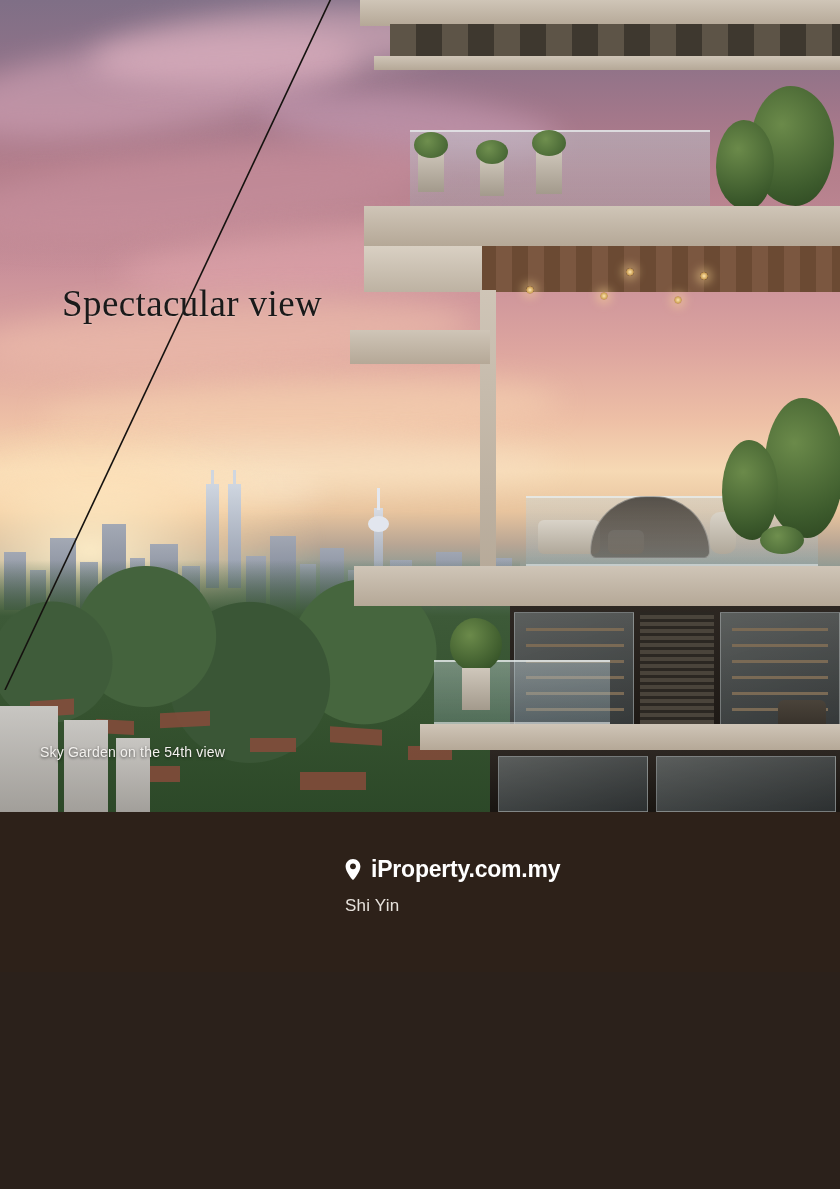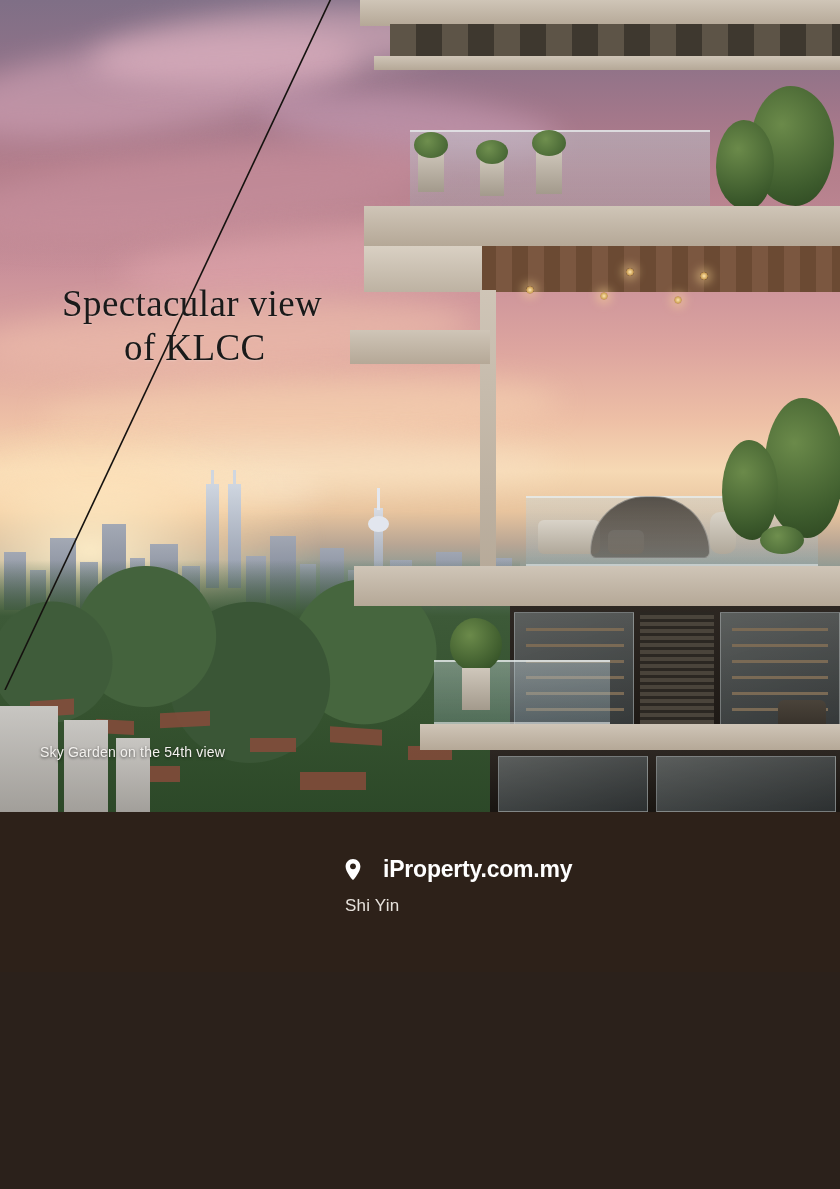--- a/index.html
+++ b/index.html
@@ -236,21 +236,21 @@
 
   
   .panel {
     position: absolute;
     left: 0; top: 812px;
     width: 840px; height: 377px;
     background: #2d2119;
   }
   .panel .brand {
     position: absolute; left: 343px; top: 44px;
-    display: flex; align-items: center; gap: 20px;
+    display: flex; align-items: center; gap: 8px;
   }
   .brand-text {
     font-size: 23px; font-weight: bold; color: #ffffff; letter-spacing: -.2px;
   }
   .pin-icon { display: block; }
 
   .agent {
     position: absolute; left: 345px; top: 84px;
     font-size: 17px; color: #e7e2dc; letter-spacing: .2px;
   }
@@ -371,21 +371,20 @@
       <div class="window" style="left:168px; top:756px; width:150px; height:56px;"></div>
       <div class="window" style="left:326px; top:756px; width:180px; height:56px;"></div>
     </div>
 
     <svg class="hairline" viewBox="0 0 520 700" preserveAspectRatio="none">
       <line x1="415" y1="0" x2="85" y2="700" stroke="#15120f" stroke-width="1.6"></line>
     </svg>
 
     <div class="hero-title">
       <span>Spectacular view</span>
-      <span class="l2">of KLCC</span>
     </div>
 
     <div class="hero-caption">Sky Garden on the 54th view</div>
   </div>
 
   <div class="panel">
 
     <div class="brand">
       <svg class="pin-icon" width="20" height="24" viewBox="0 0 20 24">
         <path d="M10 1C5.9 1 2.6 4.3 2.6 8.4c0 5.4 6.3 12.5 7 13.3.2.2.6.2.8 0 .7-.8 7-7.9 7-13.3C17.4 4.3 14.1 1 10 1z" fill="#ffffff"></path>

